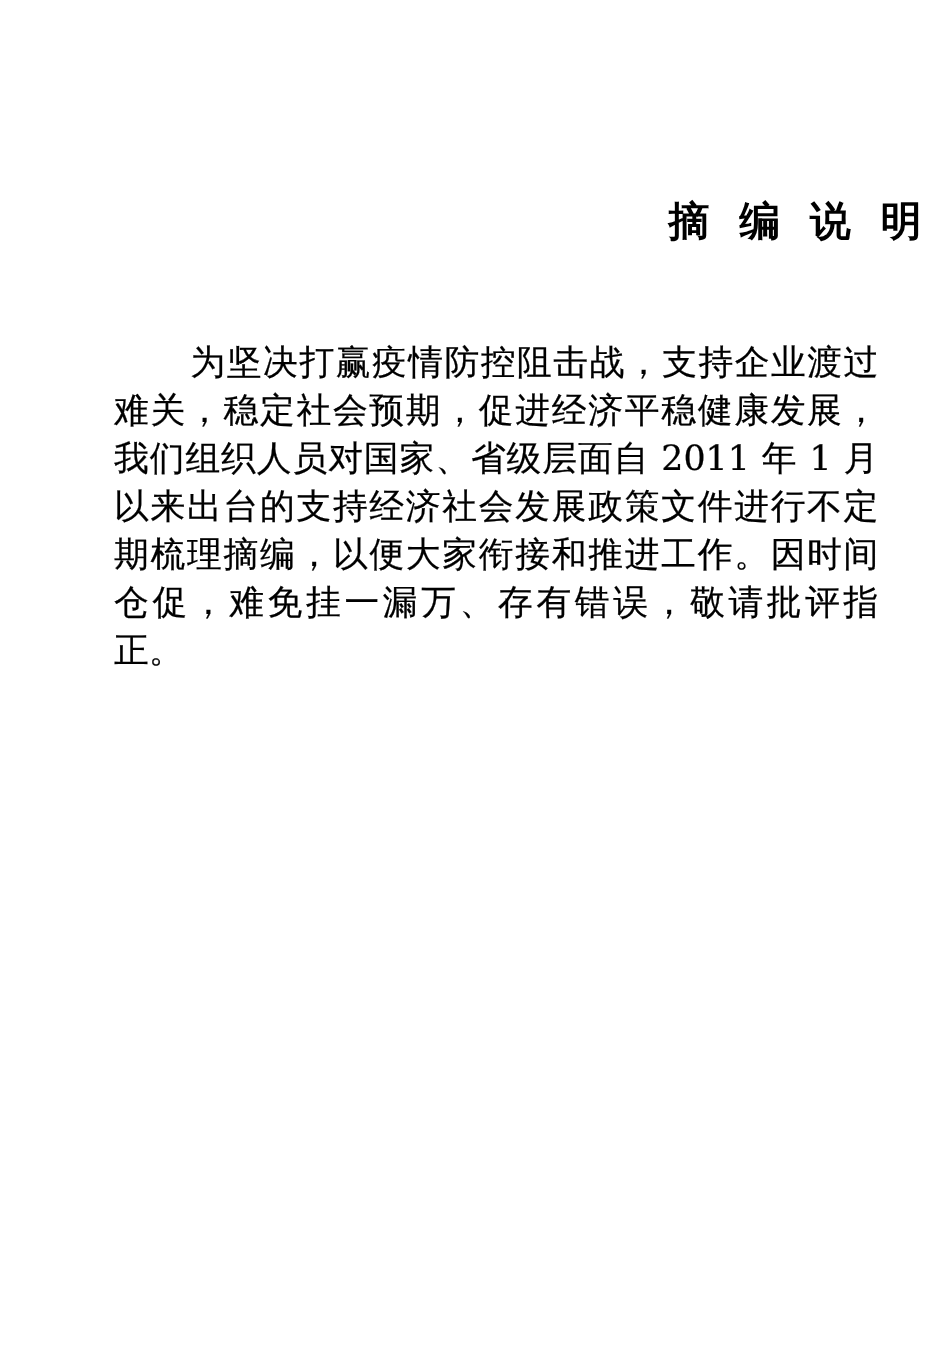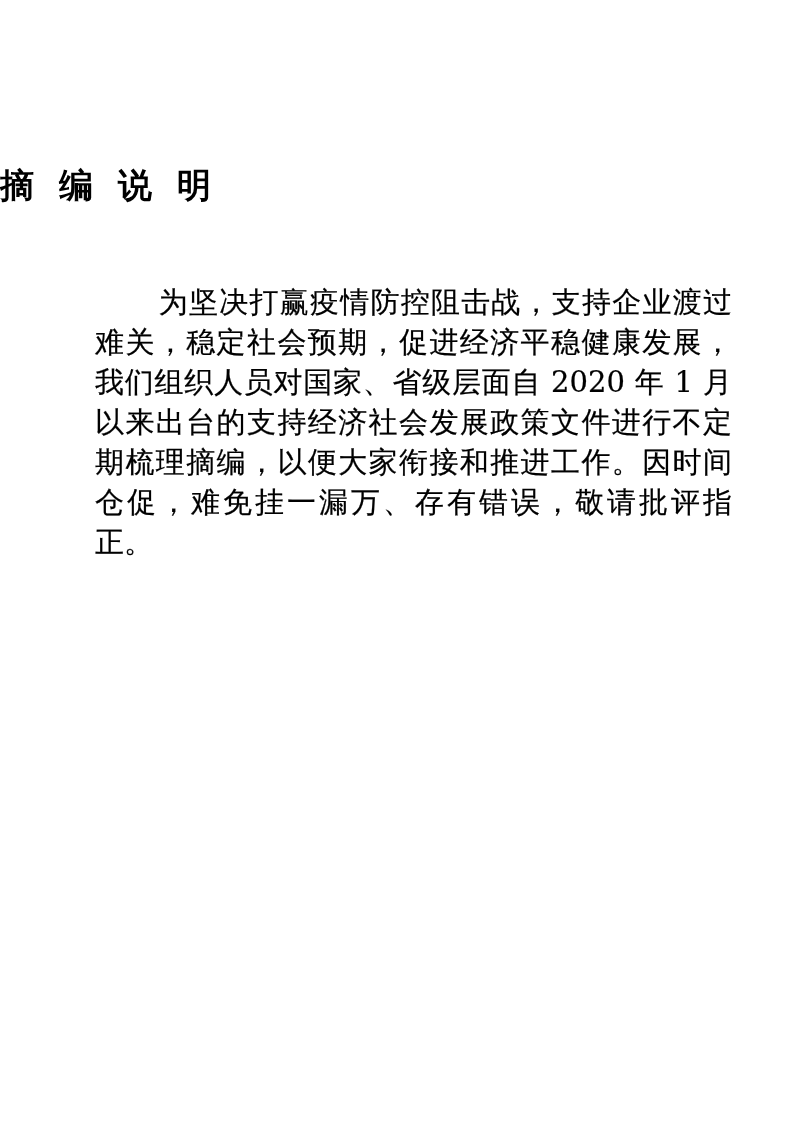--- a/index.html
+++ b/index.html
@@ -20,21 +20,21 @@
     overflow: hidden;
   }
 
   
   .doc-title {
     position: absolute;
     top: 164px;
     left: 0;
     width: 100%;
     margin: 0;
-    text-align: left;
+    text-align: right;
     font-size: 34px;
     line-height: 42px;
     font-weight: bold;
     letter-spacing: 25px;
     font-family: "DejaVu Serif", "Liberation Serif", serif;
     white-space: nowrap;
   }
 
   
   .doc-body {
@@ -59,16 +59,16 @@
   }
 </style>
 </head>
 <body>
 
 <div class="page">
 
   <h1 class="doc-title">摘编说明</h1>
 
   <div class="doc-body">
-    <p class="para">为坚决打赢疫情防控阻击战，支持企业渡过难关，稳定社会预期，促进经济平稳健康发展，我们组织人员对国家、省级层面自 2020 年 1 月以来出台的支持经济社会发展政策文件进行不定期梳理摘编，以便大家衔接和推进工作。因时间仓促，难免挂一漏万、存有错误，敬请批评指正。</p>
+    <p class="para">为坚决打赢疫情防控阻击战，支持企业渡过难关，稳定社会预期，促进经济平稳健康发展，我们组织人员对国家、省级层面自 2011 年 1 月以来出台的支持经济社会发展政策文件进行不定期梳理摘编，以便大家衔接和推进工作。因时间仓促，难免挂一漏万、存有错误，敬请批评指正。</p>
   </div>
 
 </div>
 
 </body></html>

